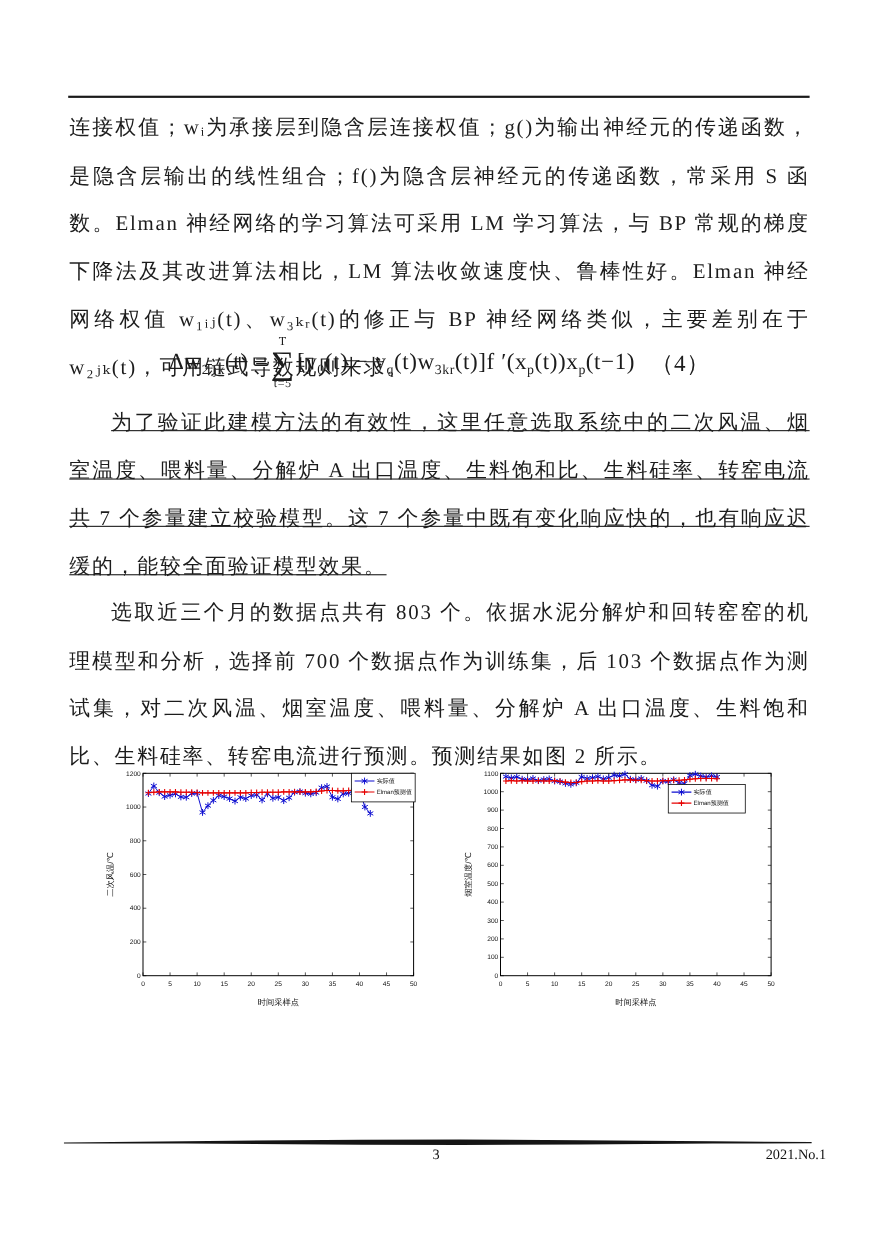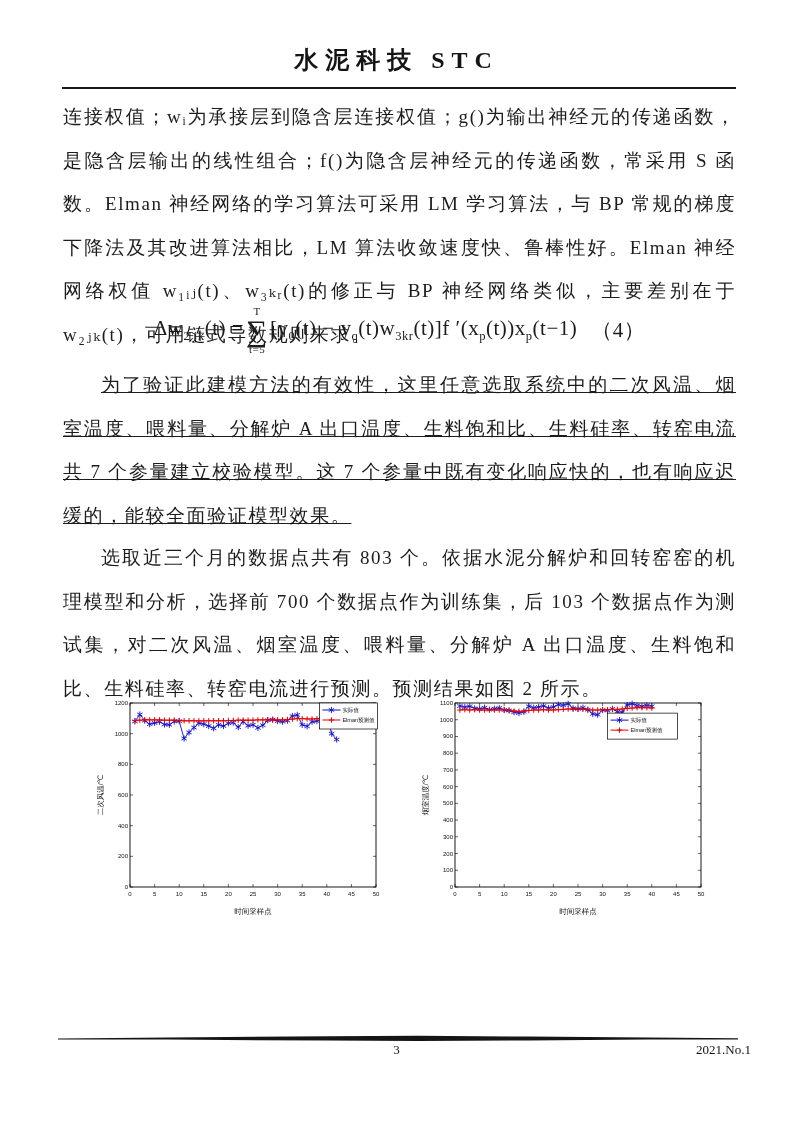--- a/index.html
+++ b/index.html
@@ -43,21 +43,20 @@
   }
   .footer-issue{
     position:absolute;top:1042px;left:78px;width:673px;text-align:right;font-size:13px;
   }
 </style>
 </head>
 <body>
 
 <div class="page">
 
-  <div class="journal-title">水泥科技 STC</div>
   <div class="header-rule"></div>
 
   <div class="para" id="para1">连接权值；wᵢ为承接层到隐含层连接权值；g()为输出神经元的传递函数，是隐含层输出的线性组合；f()为隐含层神经元的传递函数，常采用 S 函数。Elman 神经网络的学习算法可采用 LM 学习算法，与 BP 常规的梯度下降法及其改进算法相比，LM 算法收敛速度快、鲁棒性好。Elman 神经网络权值 w₁ᵢⱼ(t)、w₃ₖᵣ(t)的修正与 BP 神经网络类似，主要差别在于 w₂ⱼₖ(t)，可用链式导数规则来求。</div>
 
   <div class="equation">
     <span><span>Δw</span><sub>2 jk</sub><span>(t) = </span></span>
     <span class="sum">
       <span class="lim">T</span>
       <span class="sym">∑</span>
       <span class="lim">t=5</span>

